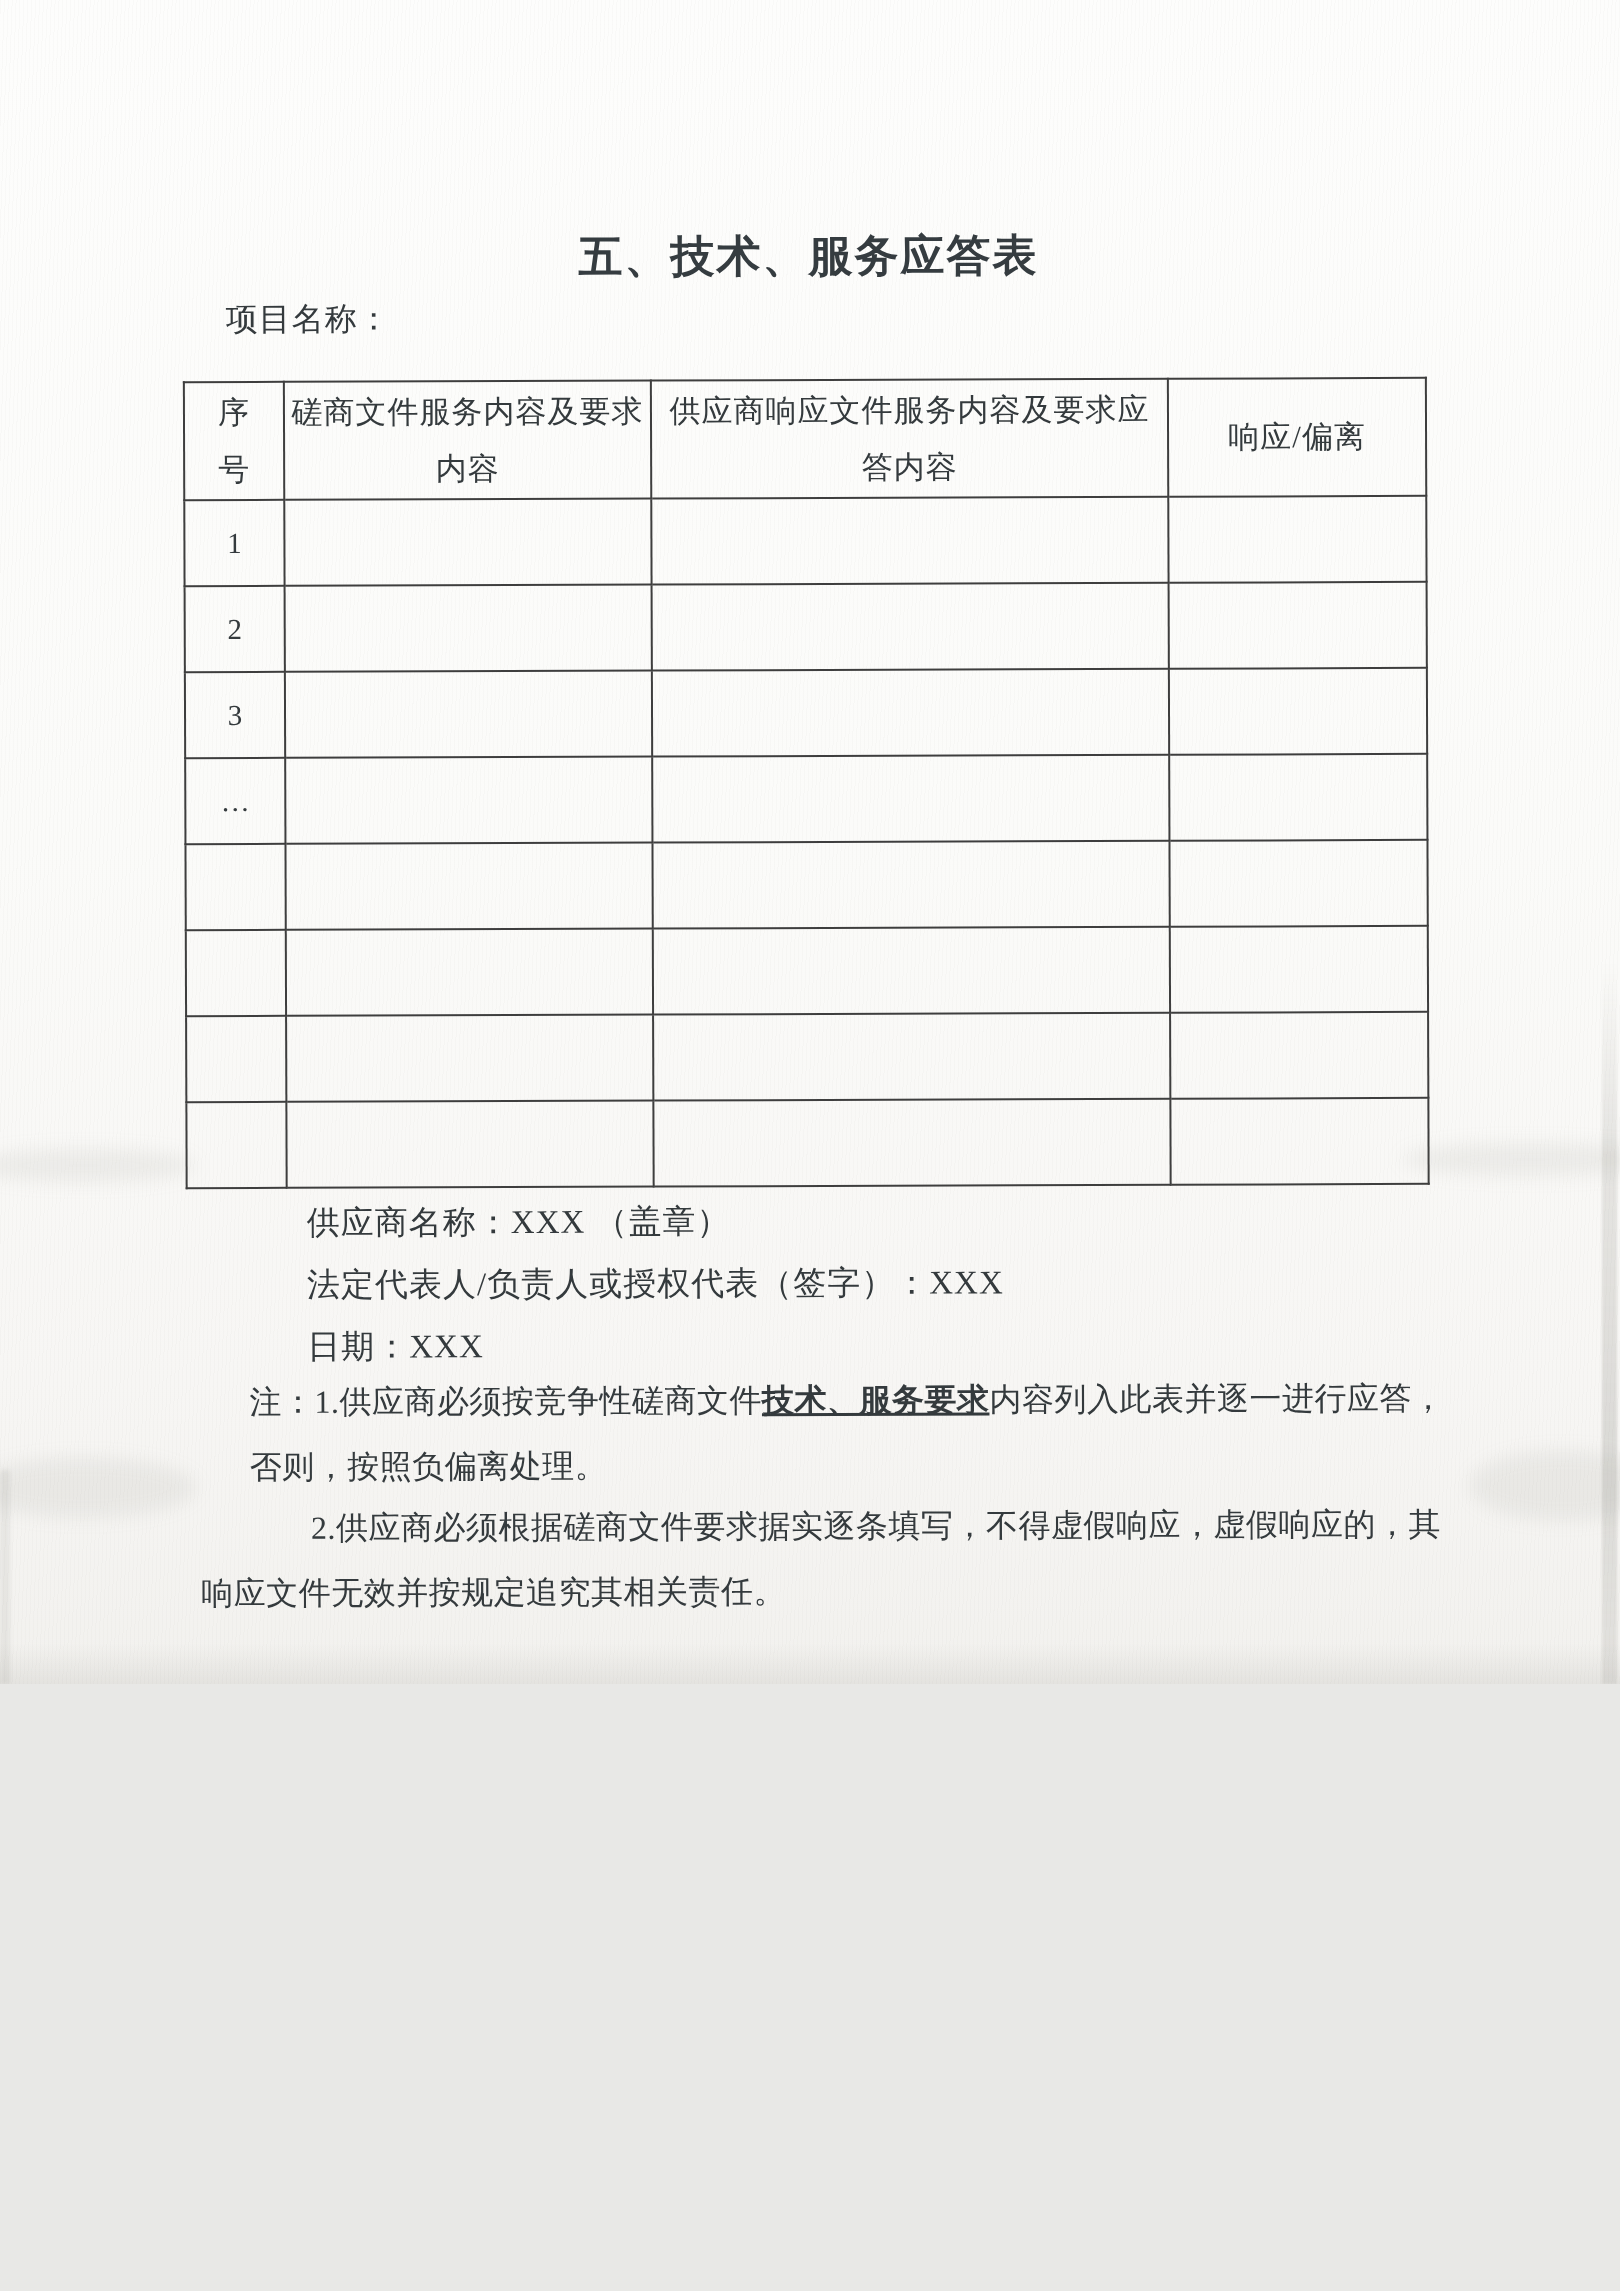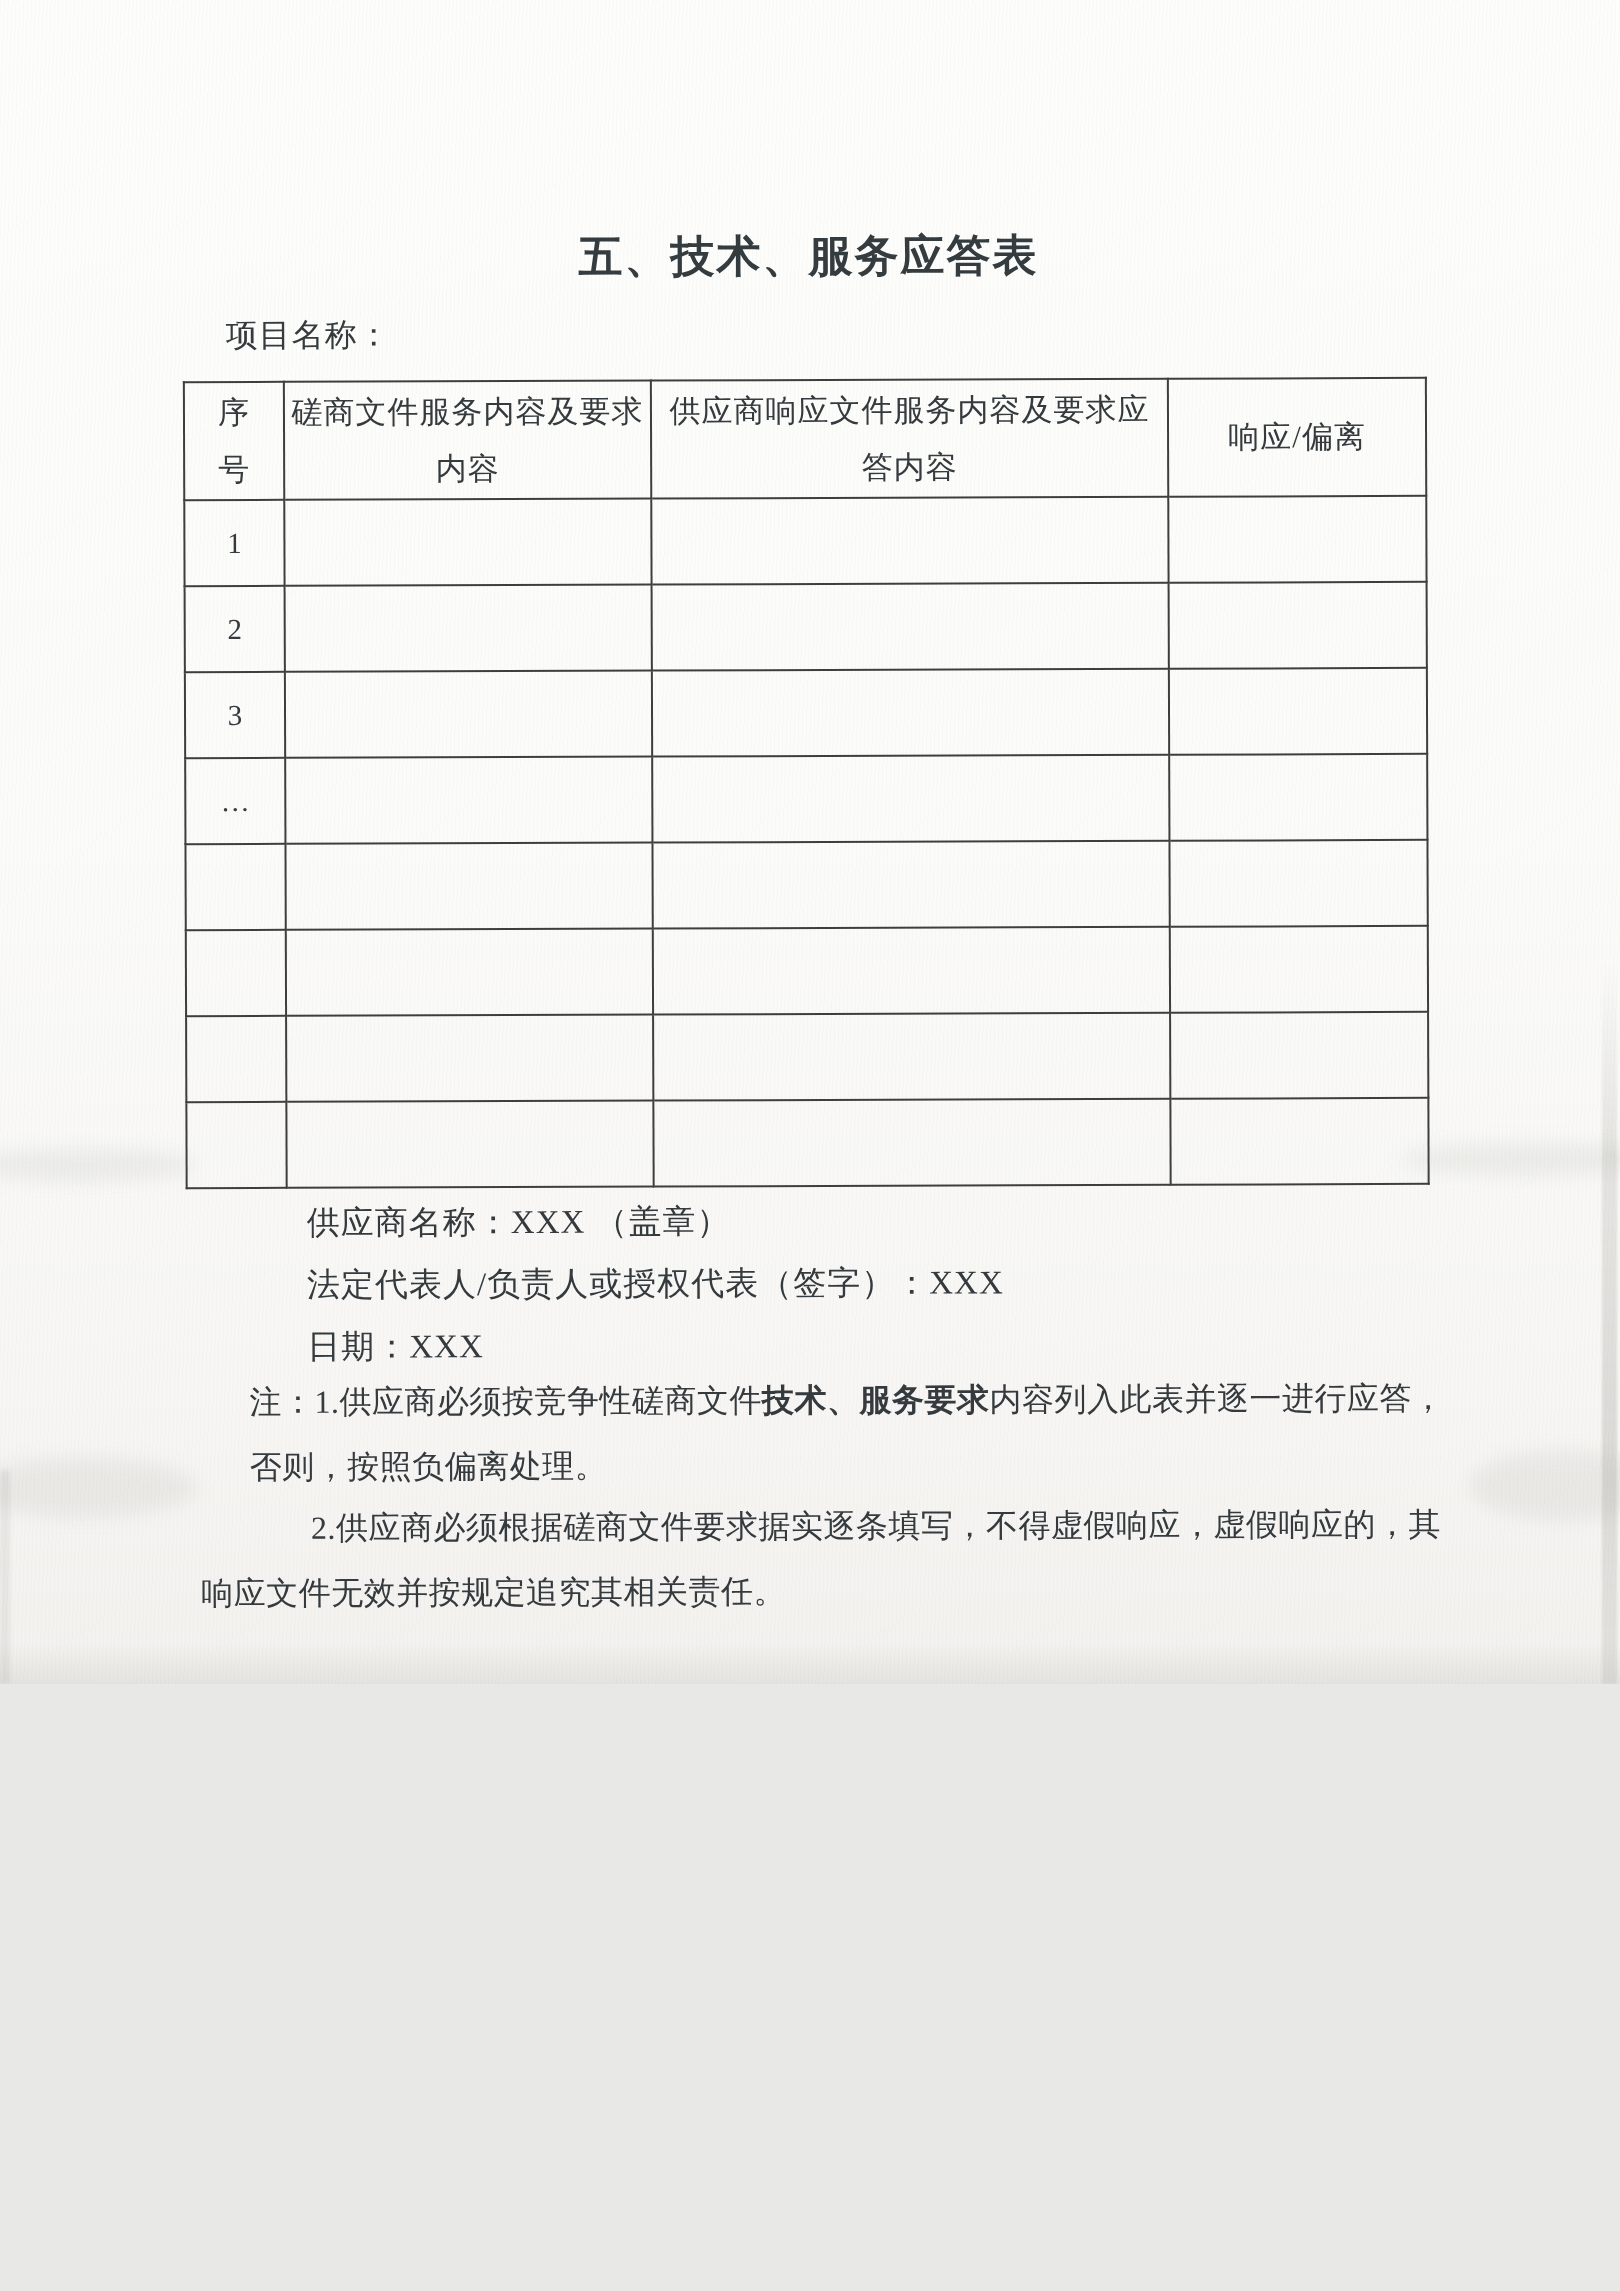--- a/index.html
+++ b/index.html
@@ -12,21 +12,21 @@
   .page::before{ 
     content:"";position:absolute;inset:0;pointer-events:none;
     background:repeating-linear-gradient(92deg,rgba(125,122,112,0.03) 0 1px,rgba(0,0,0,0) 1px 3.9px);
   }
   .tilt{position:absolute;inset:0;transform:rotate(-0.2deg);transform-origin:50% 42%;}
 
   .title{
     position:absolute;top:227px;left:0;width:100%;margin:0;
     text-align:center;font-size:44px;font-weight:bold;letter-spacing:2px;color:#353c40;
   }
-  .project{position:absolute;top:312px;left:227px;font-size:32px;letter-spacing:1px;}
+  .project{position:absolute;top:296px;left:227px;font-size:32px;letter-spacing:1px;}
 
   table.resp{
     position:absolute;top:379px;left:184px;width:1241px;
     border-collapse:collapse;table-layout:fixed;
     border:2.9px solid #2f2f2f;
   }
   table.resp th,table.resp td{border:2px solid #3e3e3e;padding:0;}
   table.resp thead tr{height:118px;}
   table.resp tbody tr{height:86px;}
   table.resp th{
@@ -34,21 +34,21 @@
     line-height:1.85;white-space:pre-line;letter-spacing:1px;
   }
   td.seq{text-align:center;vertical-align:middle;font-size:29px;}
   td.blank{font-size:29px;}
 
   .sig{position:absolute;left:305px;top:1190px;font-size:33px;line-height:62px;letter-spacing:1px;}
   .note1{
     position:absolute;left:247px;top:1368px;width:1237px;
     font-size:32px;line-height:65px;white-space:pre-line;letter-spacing:0.5px;
   }
-  .note1 .b{font-weight:bold;}
+  .note1 .b{font-weight:bold;text-decoration:underline;}
   .note2{
     position:absolute;left:198px;top:1494px;width:1274px;text-indent:110px;
     font-size:32px;line-height:65px;white-space:pre-line;letter-spacing:0.5px;
   }
   .pagenum{position:absolute;top:2209px;left:0;width:100%;text-align:left;font-size:29px;color:#474d50;}
 
   
   .artifact{position:absolute;pointer-events:none;}
   .edge-right{right:2.9px;top:961px;bottom:0;width:14.7px;
     background:linear-gradient(to bottom,rgba(0,0,0,0),rgba(118,116,108,0.14) 25%,rgba(118,116,108,0.20) 65%,rgba(118,116,108,0.12));

